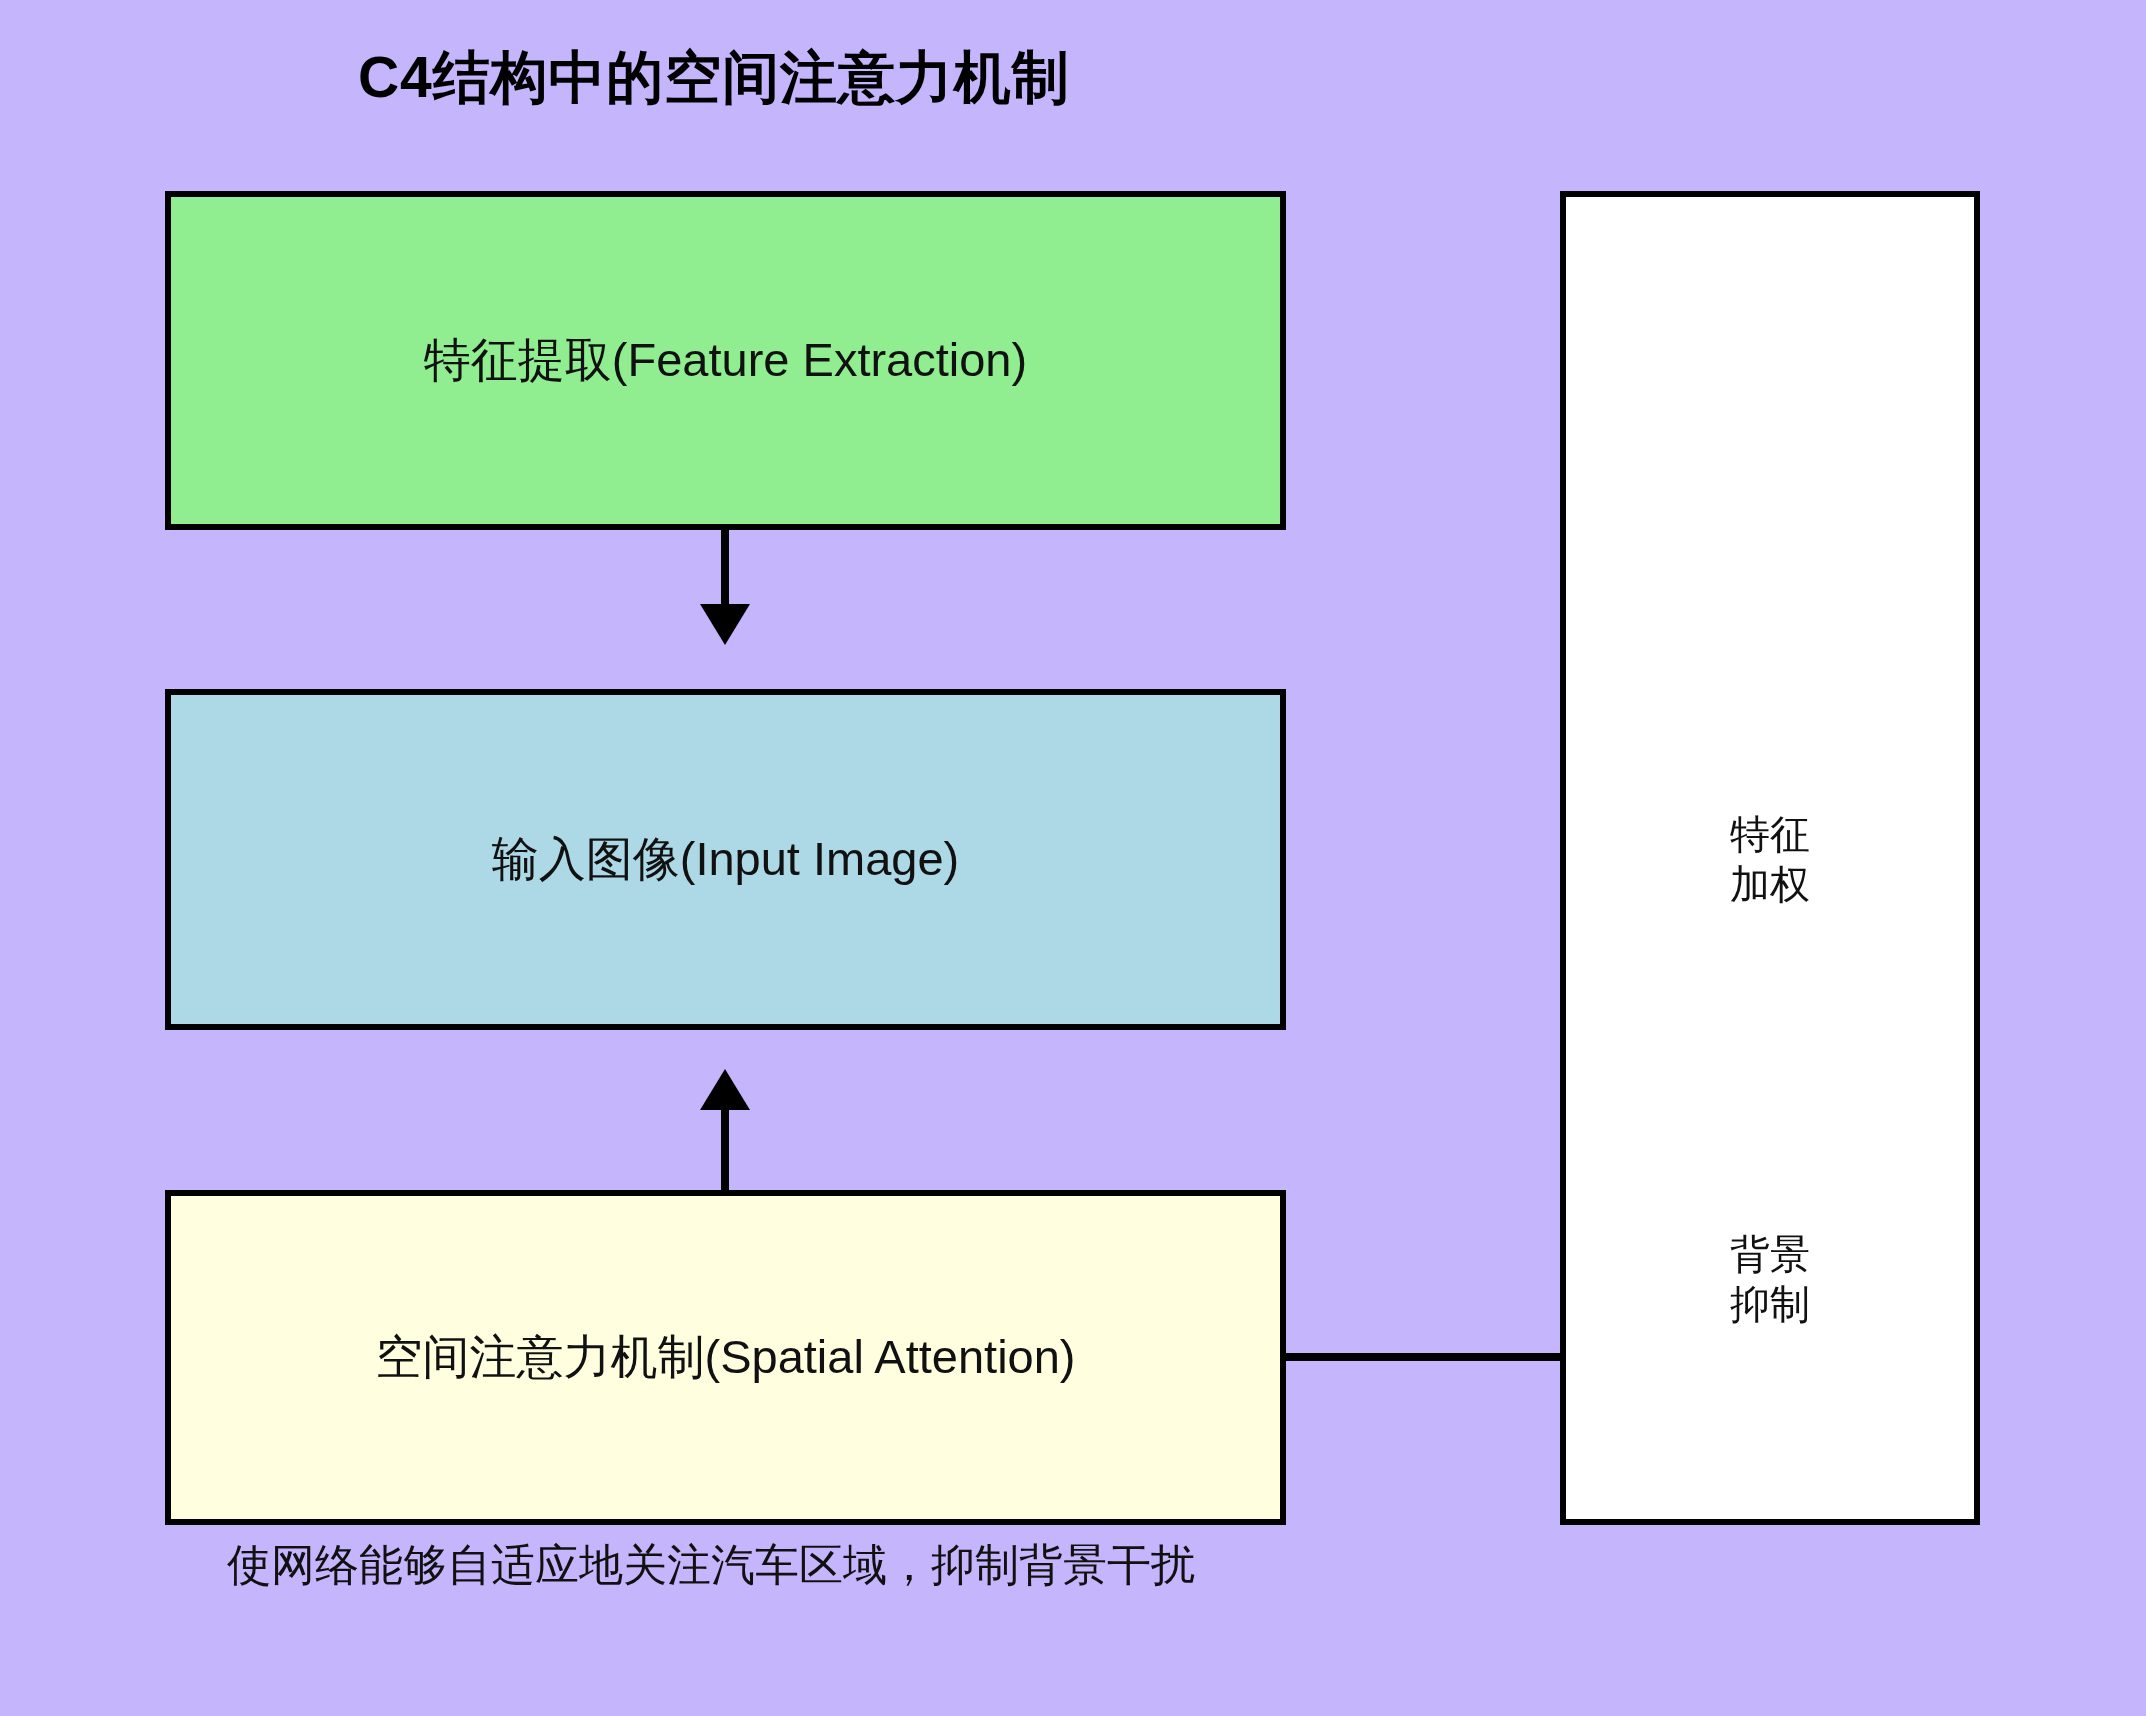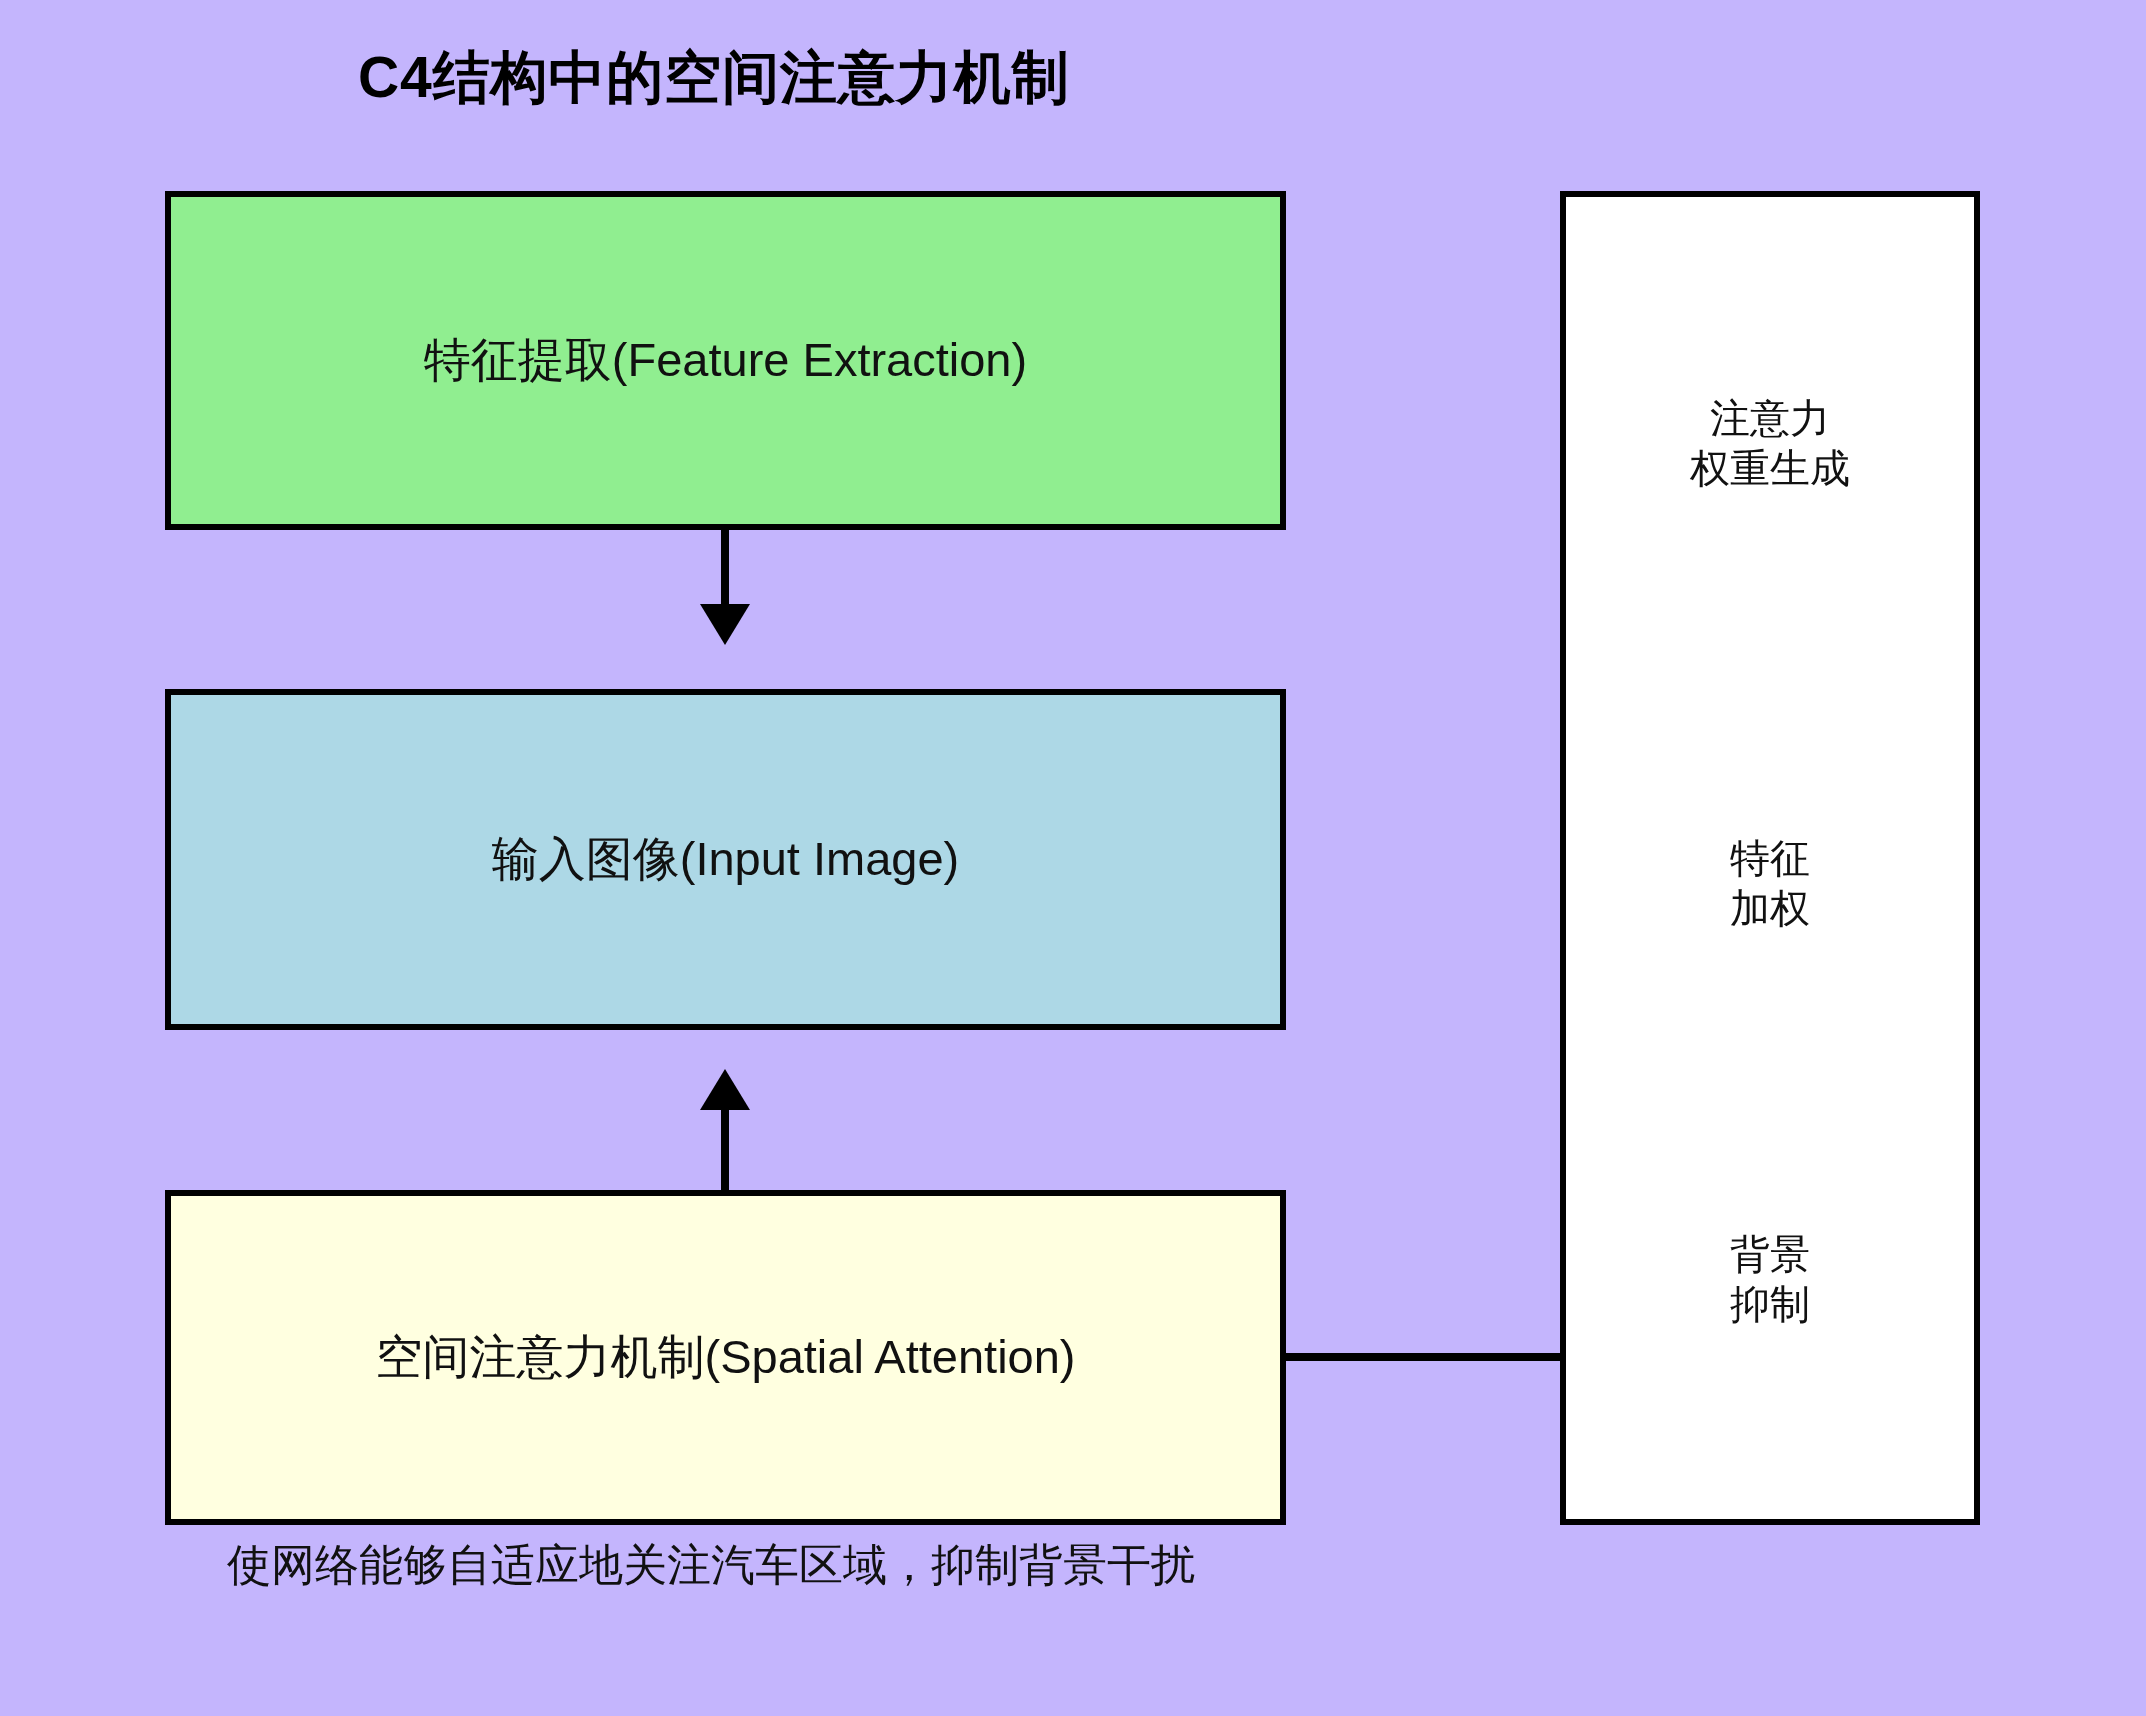--- a/index.html
+++ b/index.html
@@ -57,21 +57,21 @@
   .panel-item {
     position: absolute;
     left: 0;
     width: 100%;
     text-align: center;
     color: #111111;
     font-size: 40px;
     line-height: 50px;
   }
   .panel-item-1 { top: 196px; }
-  .panel-item-2 { top: 612px; margin-top: 24px; }
+  .panel-item-2 { top: 612px; }
   .panel-item-3 { top: 1032px; }
 
   .stem-v {
     position: absolute;
     width: 8px;
     background: #000000;
   }
   .stem-h {
     position: absolute;
     height: 8px;
@@ -138,24 +138,20 @@
     <span>空间注意力机制</span>
     <span>(Spatial Attention)</span>
   </div>
 
   <div>
     <div class="stem-h" style="left:1285px; top:1353px; width:281px;"></div>
     <div class="head-right" style="left:1561px; top:1332px;"></div>
   </div>
 
   <div class="tallbox">
-    <div class="panel-item panel-item-1">
-      <div>注意力</div>
-      <div>权重生成</div>
-    </div>
     <div class="panel-item panel-item-2">
       <div>特征</div>
       <div>加权</div>
     </div>
     <div class="panel-item panel-item-3">
       <div>背景</div>
       <div>抑制</div>
     </div>
   </div>
 

